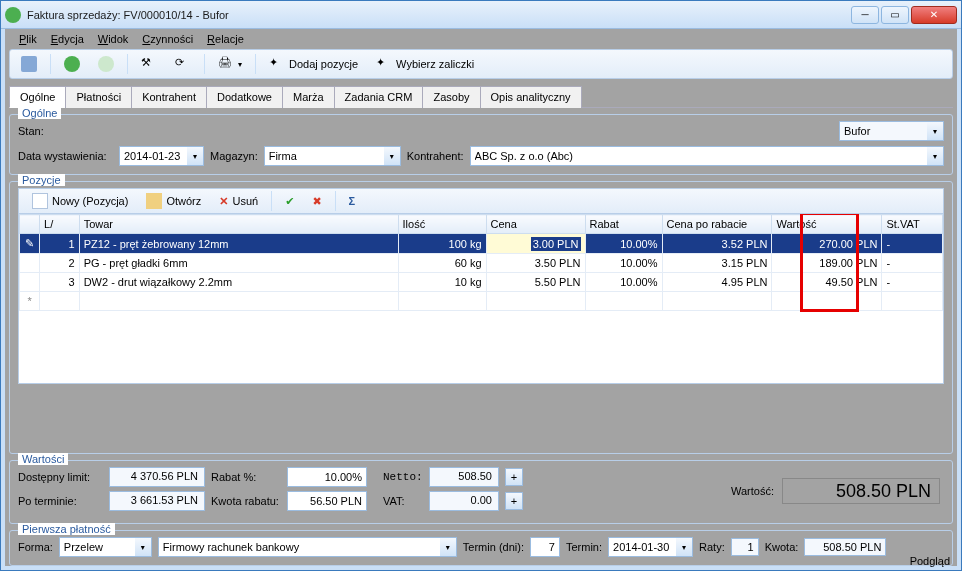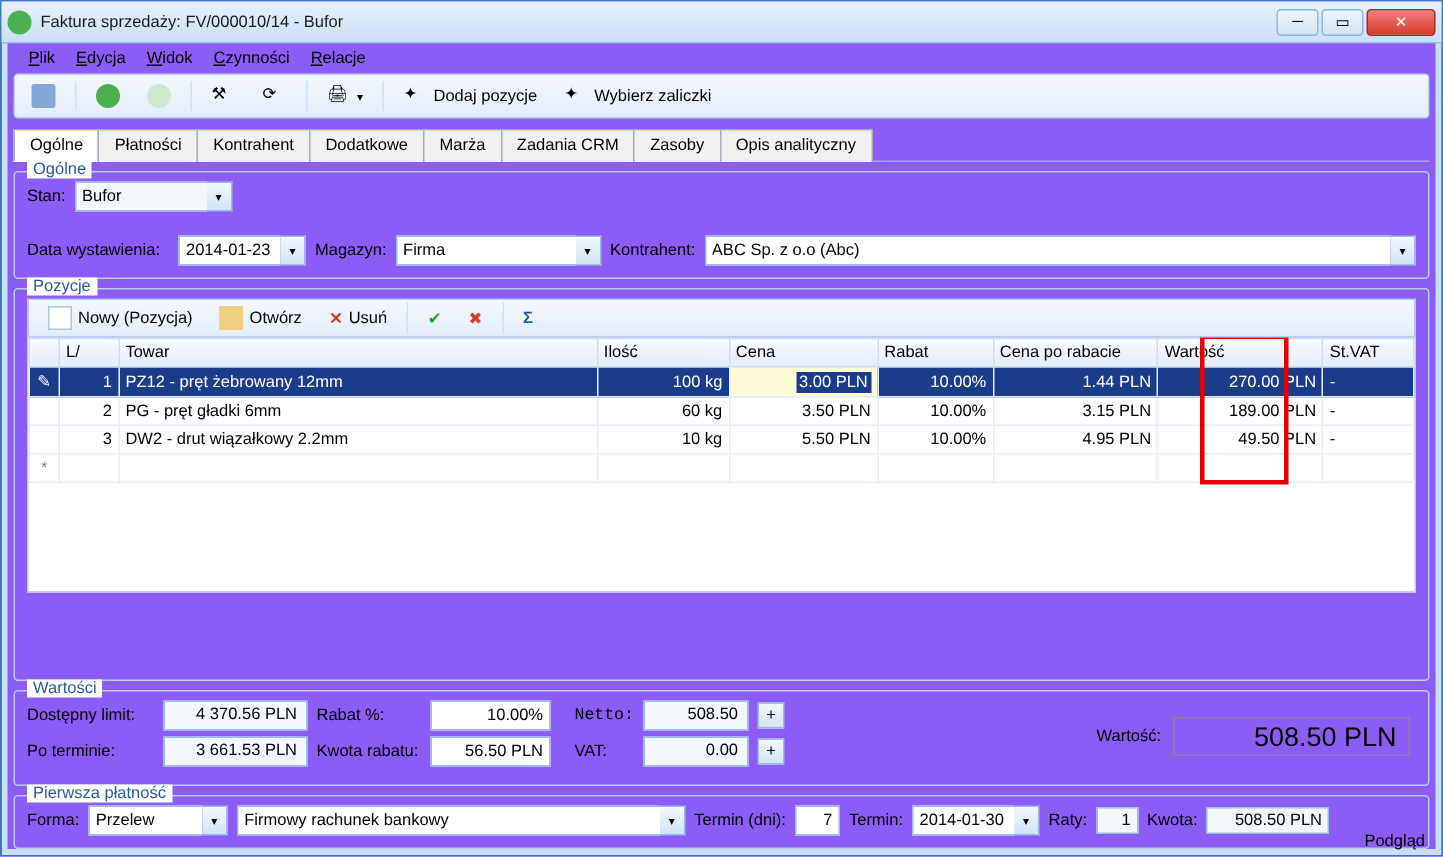--- a/index.html
+++ b/index.html
@@ -1,19 +1,19 @@
 <!DOCTYPE html>
 <html><head>
 <meta charset="utf-8">
 <style>
 * { box-sizing: border-box; margin: 0; padding: 0; font-family: Tahoma, sans-serif; font-size: 11px; }
 body { background: #fff; width: 962px; height: 571px; position: relative; overflow: hidden; }
 
 
-.window { width: 962px; height: 571px; border: 1px solid #3a7abd; background: #8b5cf6; box-shadow: inset 0 0 0 4px #c9dff7; }
+.window { width: 962px; height: 571px; border: 1px solid #3a7abd; background: #a3a3a3; box-shadow: inset 0 0 0 4px #c9dff7; }
 .titlebar { height: 28px; background: linear-gradient(#e8f1fb, #c9dff7); display: flex; align-items: center; padding: 0 4px; border-bottom: 1px solid #9bbce0; }
 .titlebar .app-icon { width: 16px; height: 16px; background: #4caf50; border-radius: 50%; margin-right: 6px; }
 .titlebar .title { flex: 1; color: #1a1a1a; }
 .win-btns { display: flex; gap: 2px; }
 .win-btn { width: 28px; height: 18px; background: linear-gradient(#eef5fd,#d0e3f7); border: 1px solid #8db6e0; border-radius: 3px; display: flex; align-items: center; justify-content: center; font-size: 10px; }
 .win-btn.close { width: 46px; background: linear-gradient(#f08080,#d73b29); color: #fff; border-color: #a02b1e; }
 
 .inner { padding: 0 8px 4px 8px; height: calc(100% - 28px); display: flex; flex-direction: column; }
 
 
@@ -131,21 +131,21 @@
       <div class="tab">Kontrahent</div>
       <div class="tab">Dodatkowe</div>
       <div class="tab">Marża</div>
       <div class="tab">Zadania CRM</div>
       <div class="tab">Zasoby</div>
       <div class="tab">Opis analityczny</div>
     </div>
 
     <div class="fieldset">
       <div class="legend">Ogólne</div>
-      <div class="row" style="justify-content:flex-start; margin-bottom:16px;">
+      <div class="row" style="justify-content:space-between; margin-bottom:5px;">
         <span class="lbl">Stan:</span>
         <div class="combo">
           <input type="text" style="width: 88px; background: rgb(244, 248, 253);" readonly="" value="Bufor">
           <div class="dd">▾</div>
         </div>
       </div>
       <div class="row">
         <span class="lbl" style="width:95px;">Data wystawienia:</span>
         <div class="combo">
           <input type="text" style="width: 68px;" value="2014-01-23">
@@ -219,21 +219,21 @@
             </tr>
           </thead>
           <tbody>
             <tr class="selected">
               <td class="ctr">✎</td>
               <td class="num">1</td>
               <td>PZ12 - pręt żebrowany 12mm</td>
               <td class="num">100 kg</td>
               <td class="num editing"><span class="cellval">3.00 PLN</span></td>
               <td class="num">10.00%</td>
-              <td class="num">1.44 PLN</td>
+              <td class="num">3.52 PLN</td>
               <td class="num">270.00 PLN</td>
               <td>-</td>
             </tr>
             <tr>
               <td></td>
               <td class="num">2</td>
               <td>PG - pręt gładki 6mm</td>
               <td class="num">60 kg</td>
               <td class="num">3.50 PLN</td>
               <td class="num">10.00%</td>

